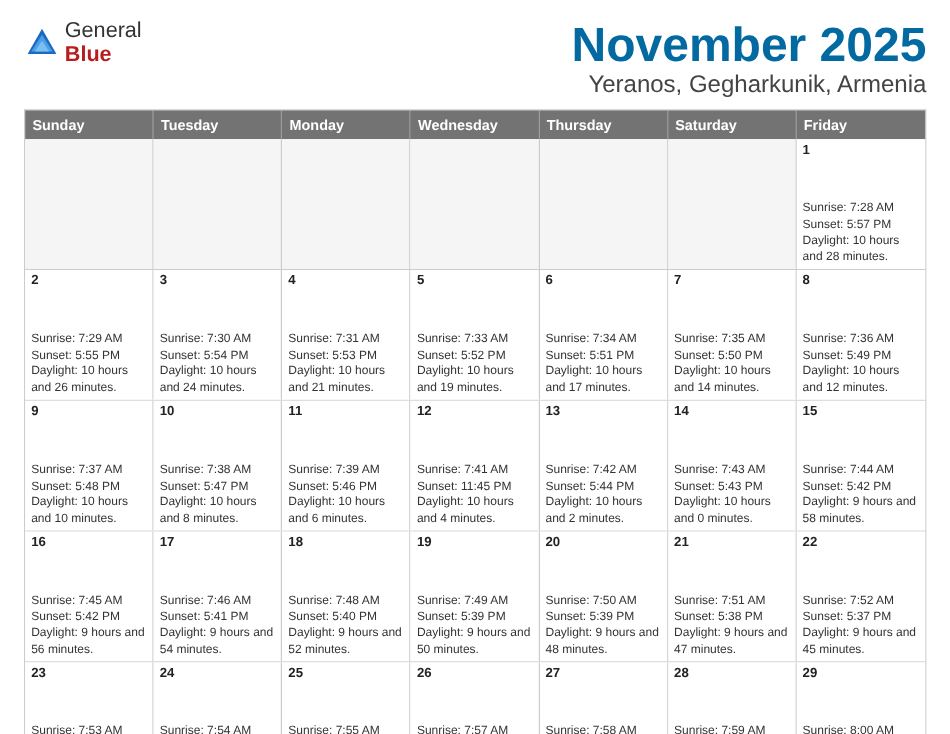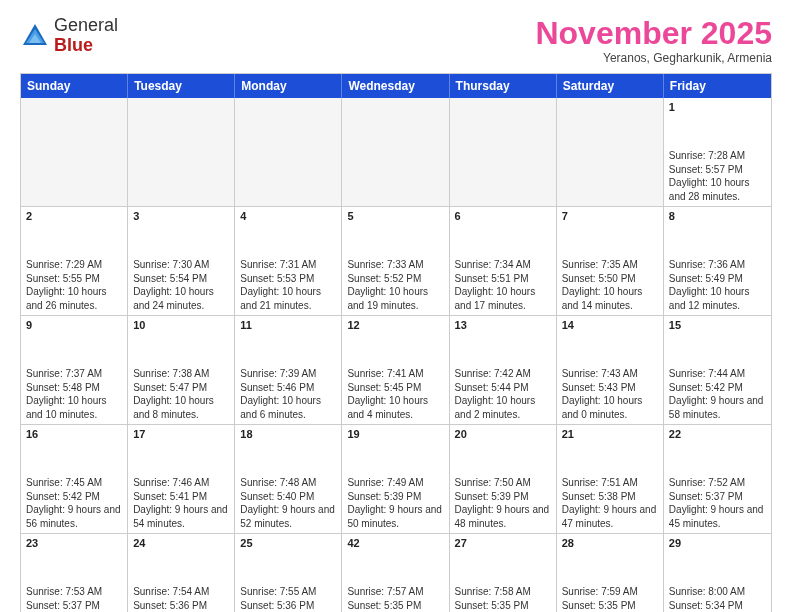--- a/index.html
+++ b/index.html
@@ -40,39 +40,39 @@
     .logo-text .general { font-weight: normal; }
     .logo-text .blue { color: #b91c1c; font-weight: bold; }
     .logo-icon {
       width: 30px;
       height: 30px;
     }
     .title-area {
       text-align: right;
     }
     .month-title {
-      font-size: 32px;
+      font-size: 40px;
       font-weight: bold;
-      color: #ec4899;
+      color: #0369a1;
       line-height: 1.1;
     }
     .location {
-      font-size: 12px;
+      font-size: 20px;
       color: #444;
     }
     .calendar {
       flex: 1;
       display: flex;
       flex-direction: column;
       border: 1px solid #ccc;
     }
     .cal-header {
       display: grid;
       grid-template-columns: repeat(7, 1fr);
-      background: #1d4ed8;
+      background: #737373;
     }
     .cal-header-cell {
       color: #fff;
       font-size: 12px;
       font-weight: bold;
       padding: 5px 6px;
       text-align: left;
       border-right: 1px solid rgba(255,255,255,0.3);
     }
     .cal-header-cell:last-child { border-right: none; }
@@ -218,21 +218,21 @@
           </div>
           <div class="cal-cell">
             <div class="day-num">11</div>
             <div class="cell-info">Sunrise: 7:39 AM
 Sunset: 5:46 PM
 Daylight: 10 hours and 6 minutes.</div>
           </div>
           <div class="cal-cell">
             <div class="day-num">12</div>
             <div class="cell-info">Sunrise: 7:41 AM
-Sunset: 5:45 PM
+Sunset: 11:45 PM
 Daylight: 10 hours and 4 minutes.</div>
           </div>
           <div class="cal-cell">
             <div class="day-num">13</div>
             <div class="cell-info">Sunrise: 7:42 AM
 Sunset: 5:44 PM
 Daylight: 10 hours and 2 minutes.</div>
           </div>
           <div class="cal-cell">
             <div class="day-num">14</div>
@@ -304,21 +304,21 @@
 Sunset: 5:36 PM
 Daylight: 9 hours and 41 minutes.</div>
           </div>
           <div class="cal-cell">
             <div class="day-num">25</div>
             <div class="cell-info">Sunrise: 7:55 AM
 Sunset: 5:36 PM
 Daylight: 9 hours and 40 minutes.</div>
           </div>
           <div class="cal-cell">
-            <div class="day-num">42</div>
+            <div class="day-num">26</div>
             <div class="cell-info">Sunrise: 7:57 AM
 Sunset: 5:35 PM
 Daylight: 9 hours and 38 minutes.</div>
           </div>
           <div class="cal-cell">
             <div class="day-num">27</div>
             <div class="cell-info">Sunrise: 7:58 AM
 Sunset: 5:35 PM
 Daylight: 9 hours and 37 minutes.</div>
           </div>

